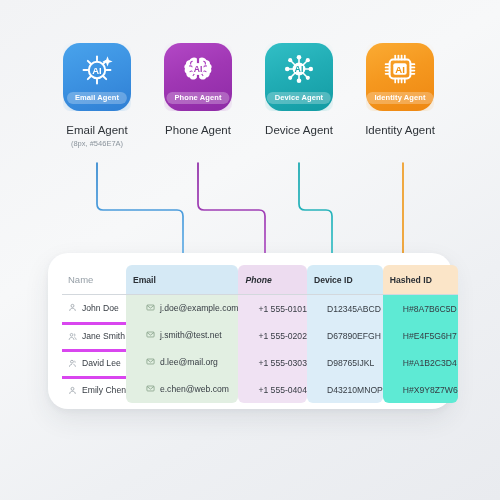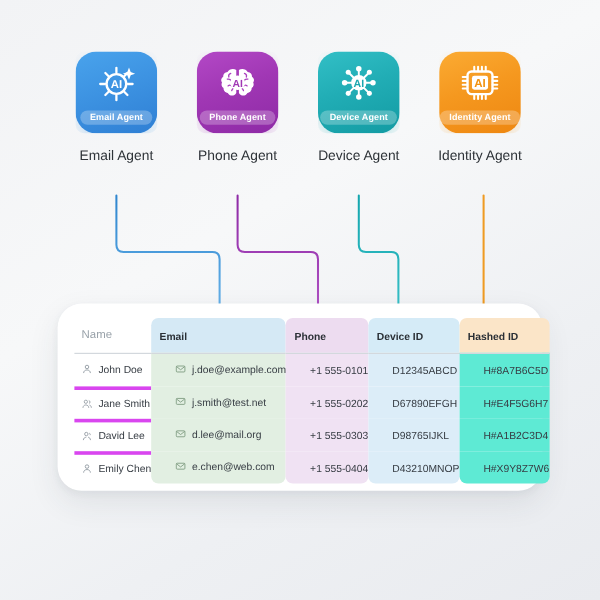--- a/index.html
+++ b/index.html
@@ -86,21 +86,21 @@
   .c-name  { width: 75px; padding-left: 6px; }
   .c-email { width: 104px; }
   .c-phone { width: 67px; }
   .c-dev   { width: 69px; }
   .c-hash  { width: 68px; }
   th.c-name { color: #97a0a8; font-weight: 400; font-size: 9.5px; }
   th.hl { padding-left: 7px; border-radius: 6px 6px 0 0; }
   td.hl { padding-left: 20px; }
 
   .hdr-email { background: #d5e9f5; }
-  .hdr-phone { background: #eddcf0; }
+  .hdr-phone { background: #eddcf0; font-style: italic; }
   .hdr-dev   { background: #d5ebf7; }
   .hdr-hash  { background: #fbe5c8; }
   .bd-email  { background: #e2efe2; }
   .bd-phone  { background: #f0e2f3; }
   .bd-dev    { background: #dcedf8; }
   .bd-hash   { background: #5eead4; }
   tr.last td.bd-email { border-radius: 0 0 6px 6px; }
   tr.last td.bd-phone { border-radius: 0 0 6px 6px; }
   tr.last td.bd-dev   { border-radius: 0 0 6px 6px; }
   tr.last td.bd-hash  { border-radius: 0 0 6px 6px; }
@@ -134,20 +134,21 @@
           <line x1="26.5" y1="13.5" x2="29.2" y2="10.8"></line>
         </g>
         <circle cx="20" cy="20" r="8.2" fill="none" stroke="#fff" stroke-width="2"></circle>
         <text x="20" y="23.6" text-anchor="middle" fill="#fff" font-family="Liberation Sans, sans-serif" font-size="9.5" font-weight="700">AI</text>
         <path d="M30.5 6.2 L31.9 10.0 L35.6 11.4 L31.9 12.8 L30.5 16.5 L29.1 12.8 L25.4 11.4 L29.1 10.0 Z" fill="#fff"></path>
       </svg>
     </div>
     <div class="pill">Email Agent</div>
   </div>
   <div class="tile-caption" style="left:27px; top:124px;">Email Agent</div>
+  <div class="tile-subcaption" style="left:27px; top:139px;">(8px, #546E7A)</div>
 
   <div class="tile" style="left:164px; top:43px;">
     <div class="tile-glow" style="background:#ab3fbf;"></div>
     <div class="tile-inner" style="background:linear-gradient(160deg,#b348c6 0%,#a037b4 45%,#8e2aa6 100%);"></div>
     <div class="glyph">
       <svg width="40" height="40" viewBox="0 0 40 40">
         <g fill="#fff">
           <path d="M19 8.4c-2.6-1.6-6.1-.8-7.4 1.6-2.3.2-3.8 1.9-3.6 3.9-1.8 1.1-2.2 3.3-1 4.9-.9 1.7-.3 3.7 1.3 4.6-.2 2.1 1.4 3.9 3.5 4 .9 1.9 3.2 2.7 5.2 1.9.9-.4 1.5-1 1.9-1.8V8.4z"></path>
           <path d="M21 8.4c2.6-1.6 6.1-.8 7.4 1.6 2.3.2 3.8 1.9 3.6 3.9 1.8 1.1 2.2 3.3 1 4.9.9 1.7.3 3.7-1.3 4.6.2 2.1-1.4 3.9-3.5 4-.9 1.9-3.2 2.7-5.2 1.9-.9-.4-1.5-1-1.9-1.8V8.4z"></path>
         </g>

